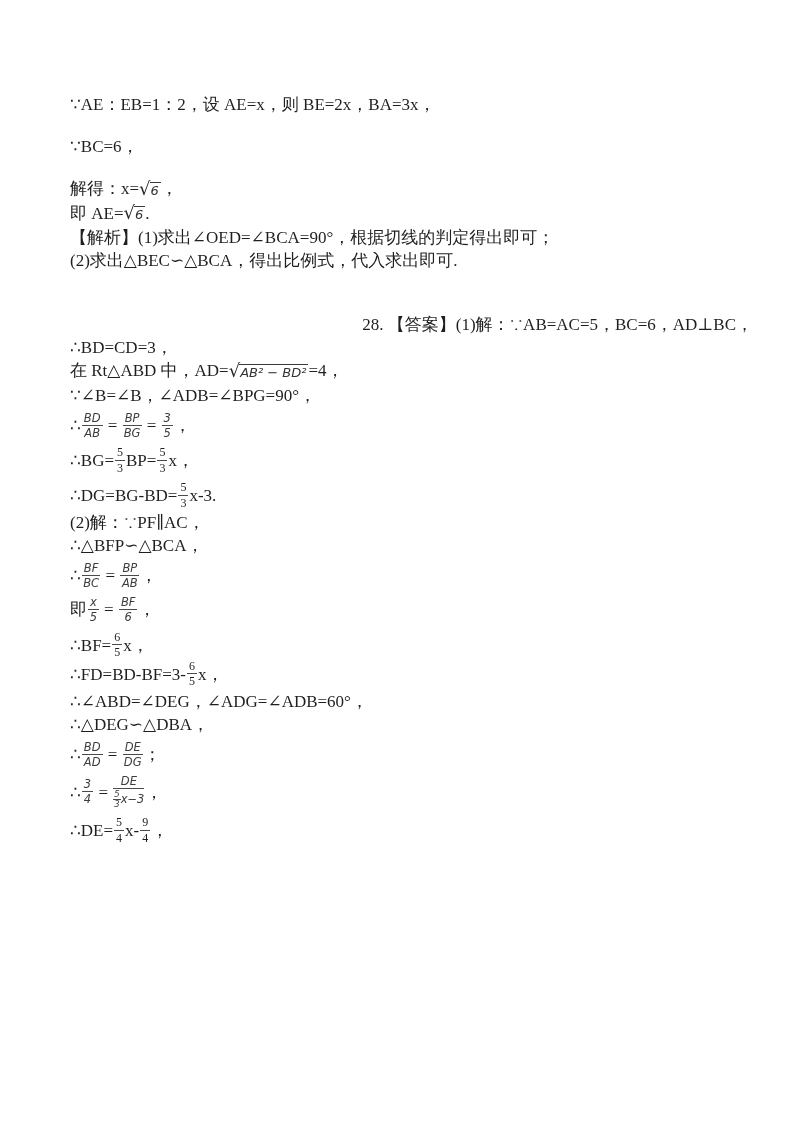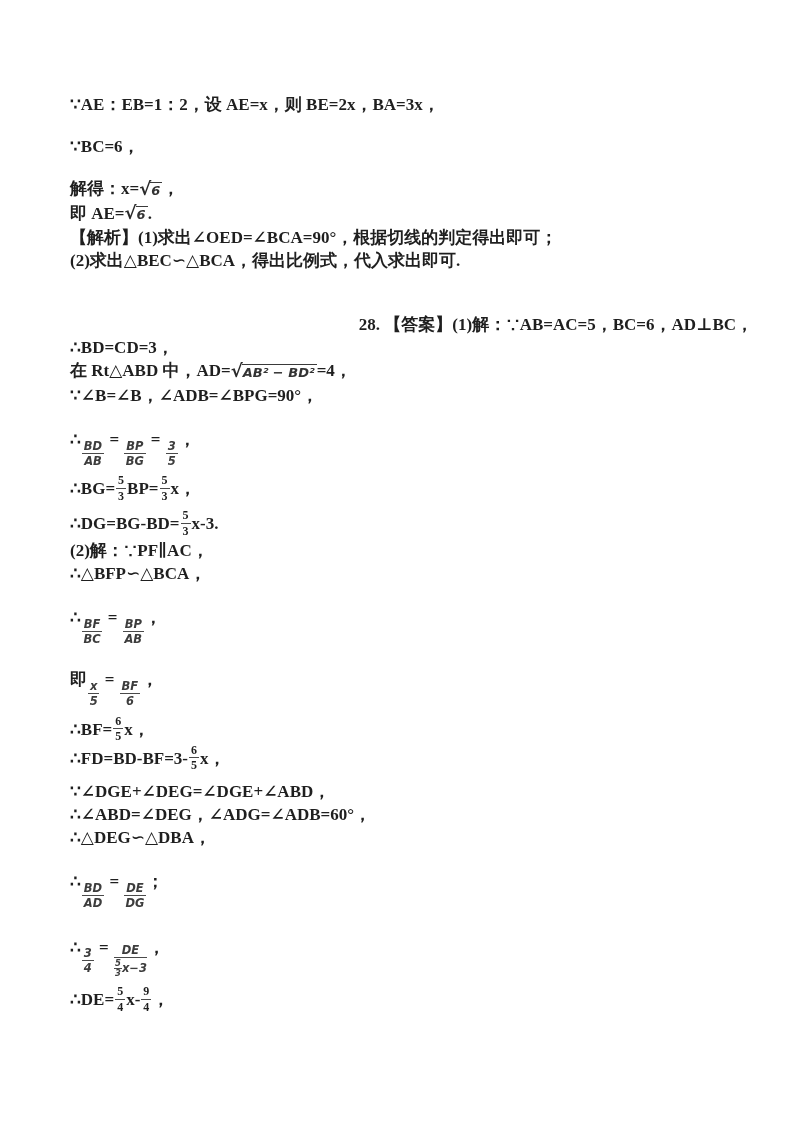--- a/index.html
+++ b/index.html
@@ -6,21 +6,20 @@
     margin: 0;
     padding: 0;
     background: #ffffff;
   }
   .page {
     position: relative;
     width: 793px;
     height: 1122px;
     background: #ffffff;
     overflow: hidden;
-    font-weight: bold;
   }
   .content {
     padding: 74px 40px 0 70px;
     font-family: "Liberation Serif", "DejaVu Serif", serif;
     font-size: 17px;
     color: #1f1f1f;
   }
   .line {
     line-height: 22px;
     white-space: nowrap;
@@ -47,21 +46,20 @@
   }
   .frac > .den {
     display: block;
     padding-top: 1px;
   }
   .frac.it {
     font-family: "DejaVu Sans", "Liberation Sans", sans-serif;
     font-style: italic;
     font-size: 11.5px;
     color: #3d3d3d;
-    margin-top: 28px;
   }
   .frac.up {
     font-family: "Liberation Serif", "DejaVu Serif", serif;
     font-style: normal;
     font-size: 12px;
     color: #1f1f1f;
   }
   .frac .frac {
     font-size: 8.5px;
     top: 0;
@@ -112,20 +110,19 @@
       <div class="line sp-s0">∵∠B=∠B，∠ADB=∠BPG=90°，</div>
       <div class="line sp-s1">∴<span class="frac it"><span class="num">BD</span><span class="den">AB</span></span> = <span class="frac it"><span class="num">BP</span><span class="den">BG</span></span> = <span class="frac it"><span class="num">3</span><span class="den">5</span></span>，</div>
       <div class="line sp-s1">∴BG=<span class="frac up"><span class="num">5</span><span class="den">3</span></span>BP=<span class="frac up"><span class="num">5</span><span class="den">3</span></span>x，</div>
       <div class="line sp-s1">∴DG=BG-BD=<span class="frac up"><span class="num">5</span><span class="den">3</span></span>x-3.</div>
       <div class="line sp-s0">(2)解：∵PF∥AC，</div>
       <div class="line sp-s0">∴△BFP∽△BCA，</div>
       <div class="line sp-s1">∴<span class="frac it"><span class="num">BF</span><span class="den">BC</span></span> = <span class="frac it"><span class="num">BP</span><span class="den">AB</span></span>，</div>
       <div class="line sp-s1">即<span class="frac it"><span class="num">x</span><span class="den">5</span></span> = <span class="frac it"><span class="num">BF</span><span class="den">6</span></span>，</div>
       <div class="line sp-s1">∴BF=<span class="frac up"><span class="num">6</span><span class="den">5</span></span>x，</div>
       <div class="line sp-s0">∴FD=BD-BF=3-<span class="frac up"><span class="num">6</span><span class="den">5</span></span>x，</div>
-      <div class="line sp-s1">∵∠DGE+∠DEG=∠DGE+∠ABD，</div>
       <div class="line sp-s0">∴∠ABD=∠DEG，∠ADG=∠ADB=60°，</div>
       <div class="line sp-s0">∴△DEG∽△DBA，</div>
       <div class="line sp-s1">∴<span class="frac it"><span class="num">BD</span><span class="den">AD</span></span> = <span class="frac it"><span class="num">DE</span><span class="den">DG</span></span>；</div>
       <div class="line sp-s1">∴<span class="frac it"><span class="num">3</span><span class="den">4</span></span> = <span class="frac it"><span class="num">DE</span><span class="den"><span class="frac it"><span class="num">5</span><span class="den">3</span></span>x−3</span></span>，</div>
       <div class="line sp-s1">∴DE=<span class="frac up"><span class="num">5</span><span class="den">4</span></span>x-<span class="frac up"><span class="num">9</span><span class="den">4</span></span>，</div>
     </div>
 </div>
 
 </body></html>

